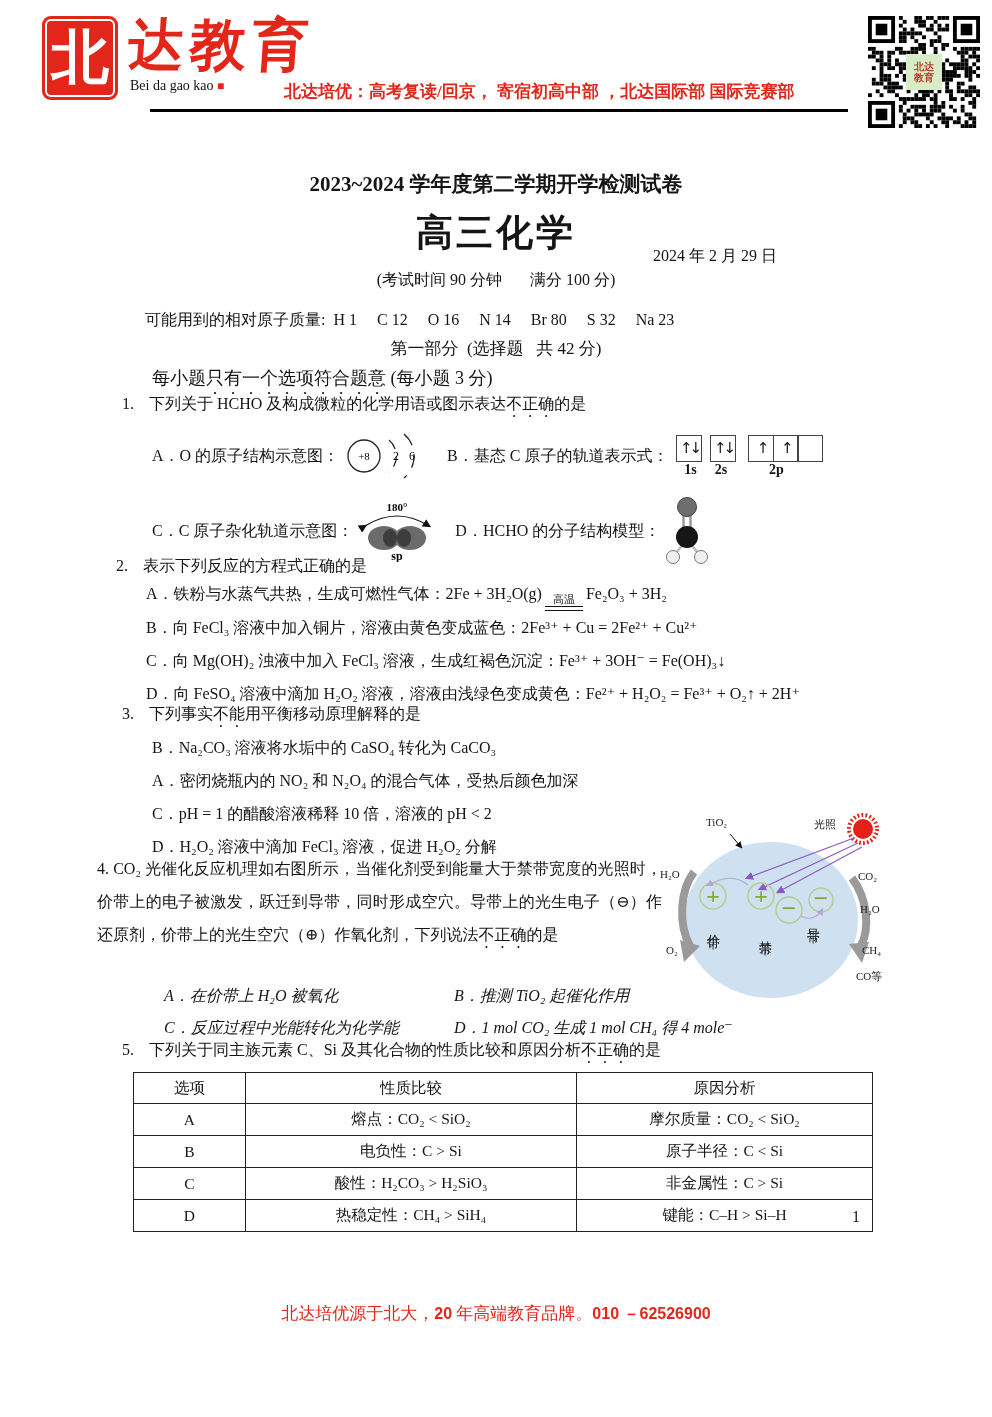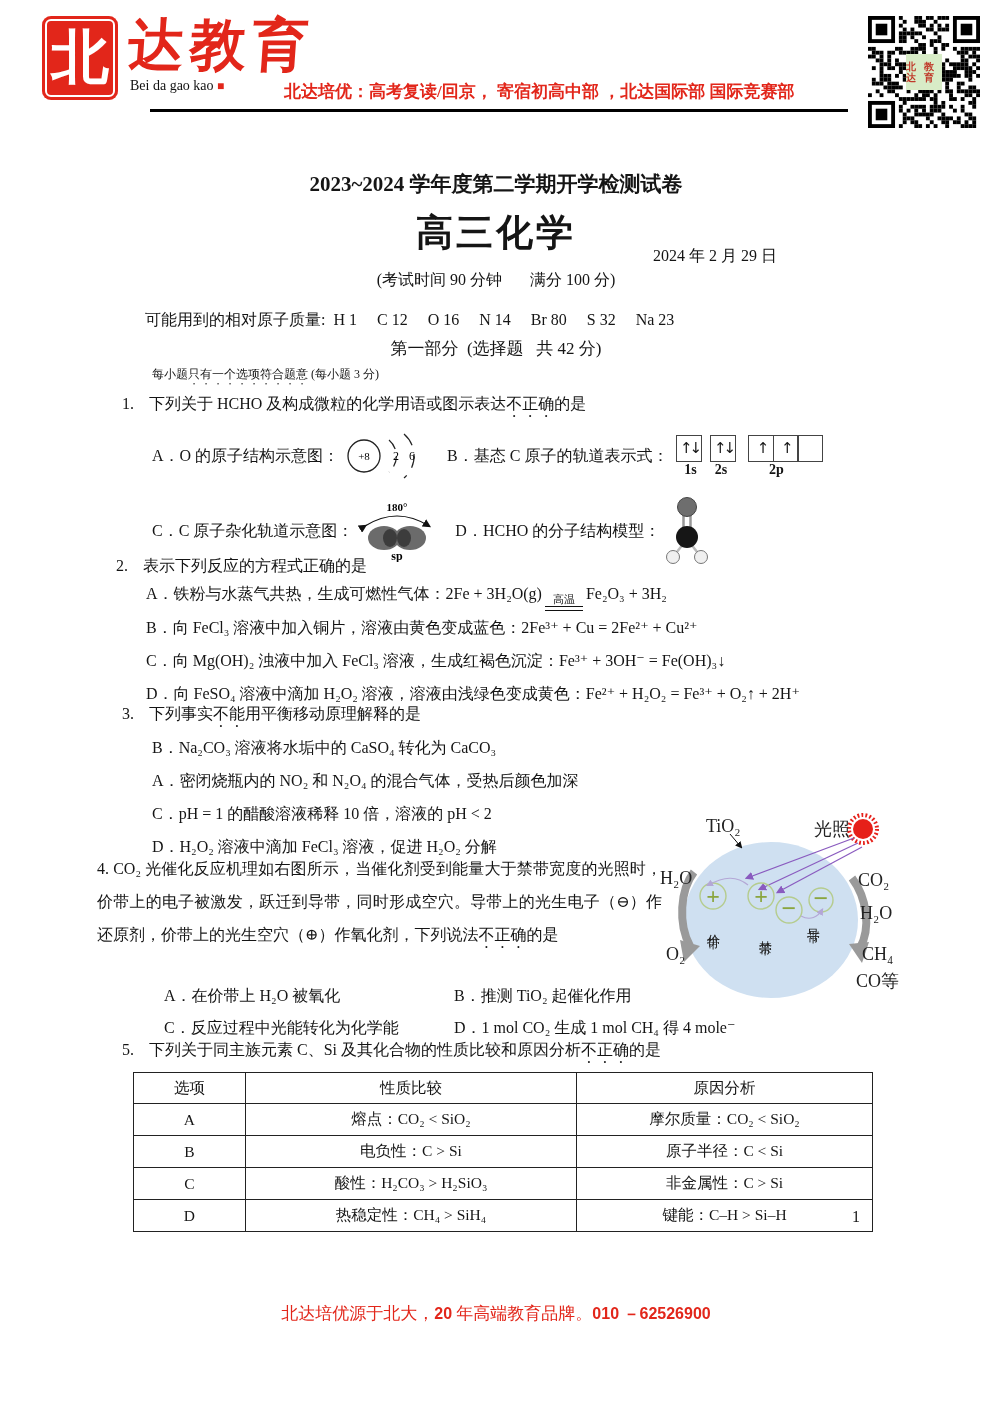--- a/index.html
+++ b/index.html
@@ -17,30 +17,30 @@
   .seal span{color:#fff;font-size:58px;font-weight:bold;line-height:1;}
   .logo-txt{position:absolute;left:128px;top:8px;color:#e2261a;font-size:56px;font-weight:bold;
         transform:skewX(-4deg);letter-spacing:6px;font-family:"Liberation Serif",serif;}
   .logo-sub{position:absolute;left:130px;top:78px;font-size:14px;color:#111;
         font-family:"Liberation Serif",serif;}
   .logo-sub .mark{color:#e2261a;font-size:12px;}
   .tagline{position:absolute;left:284px;top:80px;color:#e2261a;font-size:17px;font-weight:bold;}
   .hdr-rule{position:absolute;left:150px;top:109px;width:698px;border-top:3px solid #000;}
   .qr-box{position:absolute;left:868px;top:16px;width:112px;height:112px;}
   .qr-center{position:absolute;left:38px;top:38px;width:36px;height:36px;background:#d8ecc7;
-        display:flex;flex-direction:row;align-items:center;justify-content:center;
+        display:flex;flex-direction:column;align-items:center;justify-content:center;
         font-size:10px;line-height:11px;color:#c03a2b;font-weight:bold;}
   
   .t1{top:170px;font-size:21px;font-weight:bold;}
   .subject{top:208px;font-size:37px;font-weight:bold;letter-spacing:3px;}
   .date{left:653px;top:246px;font-size:16px;}
   .info{top:270px;font-size:16px;}
   .masses{left:145px;top:310px;font-size:16px;}
   .part{top:337px;font-size:17px;}
-  .note{left:152px;top:366px;font-size:12px;}
+  .note{left:152px;top:366px;font-size:18px;}
   
   .qblock{font-size:16px;}
   .qnum{display:inline-block;width:27px;}
   .optline{padding-left:30px;line-height:33px;}
   .rowflex{display:flex;align-items:center;padding-left:30px;}
   
   .orb{display:inline-block;margin-left:8px;}
   .orb-row{display:flex;align-items:flex-end;}
   .obox{display:inline-block;width:24px;height:25px;border:1.6px solid #444;text-align:center;
         line-height:25px;font-size:15px;letter-spacing:-3px;font-family:"DejaVu Sans",sans-serif;}
@@ -49,25 +49,25 @@
   .orb-lbls{display:flex;font-size:14px;font-weight:bold;font-family:"Liberation Serif",serif;}
   .orb-lbls span:nth-child(1){width:28px;text-align:center;}
   .orb-lbls span:nth-child(2){width:33px;text-align:center;}
   .orb-lbls span:nth-child(3){width:78px;text-align:center;}
   
   .eq-cond{display:inline-flex;flex-direction:column;align-items:center;vertical-align:-4px;margin:0 3px;}
   .cond-t{font-size:11px;line-height:12px;}
   .cond-line{width:38px;height:3px;border-top:1.6px solid #111;border-bottom:1.6px solid #111;margin-top:1px;}
   
   .q4text{line-height:33px;text-align:justify;}
-  .q4opts .r{display:flex;line-height:32px;}
+  .q4opts .r{display:flex;line-height:32px;font-style:italic;}
   .q4opts .c1{width:290px;padding-left:42px;}
   .q4opts .c2{padding-left:0;}
   
-  .dlab{position:absolute;font-size:18px;color:#222;}
+  .dlab{position:absolute;font-size:11px;color:#222;}
   .vlab{position:absolute;writing-mode:vertical-rl;font-size:13px;color:#222;letter-spacing:2px;}
   
   table.q5t{border-collapse:collapse;width:740px;font-size:15.5px;}
   table.q5t td,table.q5t th{border:1.4px solid #222;text-align:center;font-weight:normal;
         height:31px;padding:0 4px;}
   table.q5t tr.h td{height:30px;}
   .colA{width:106px;}.colB{width:332px;}.colC{width:296px;}
   
   .pagenum{left:852px;top:1208px;font-size:16px;}
   .footer{top:1302px;left:0;right:0;text-align:center;color:#e2261a;font-size:17px;}

